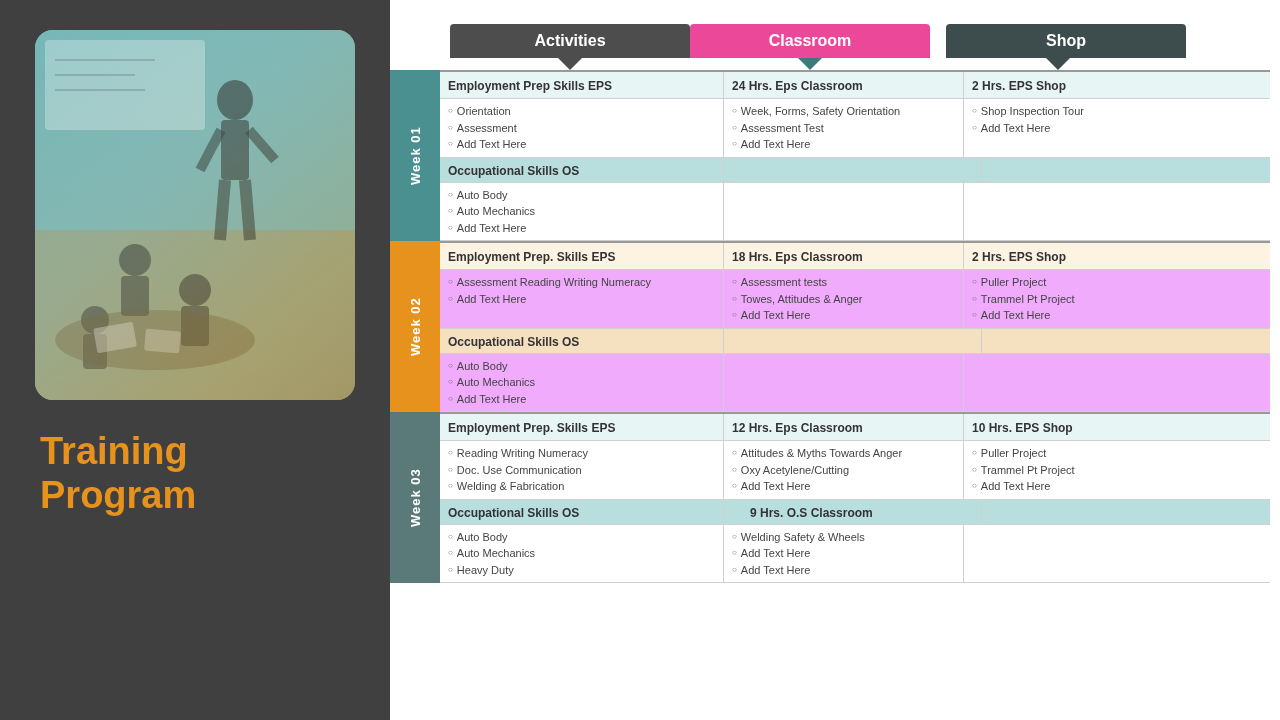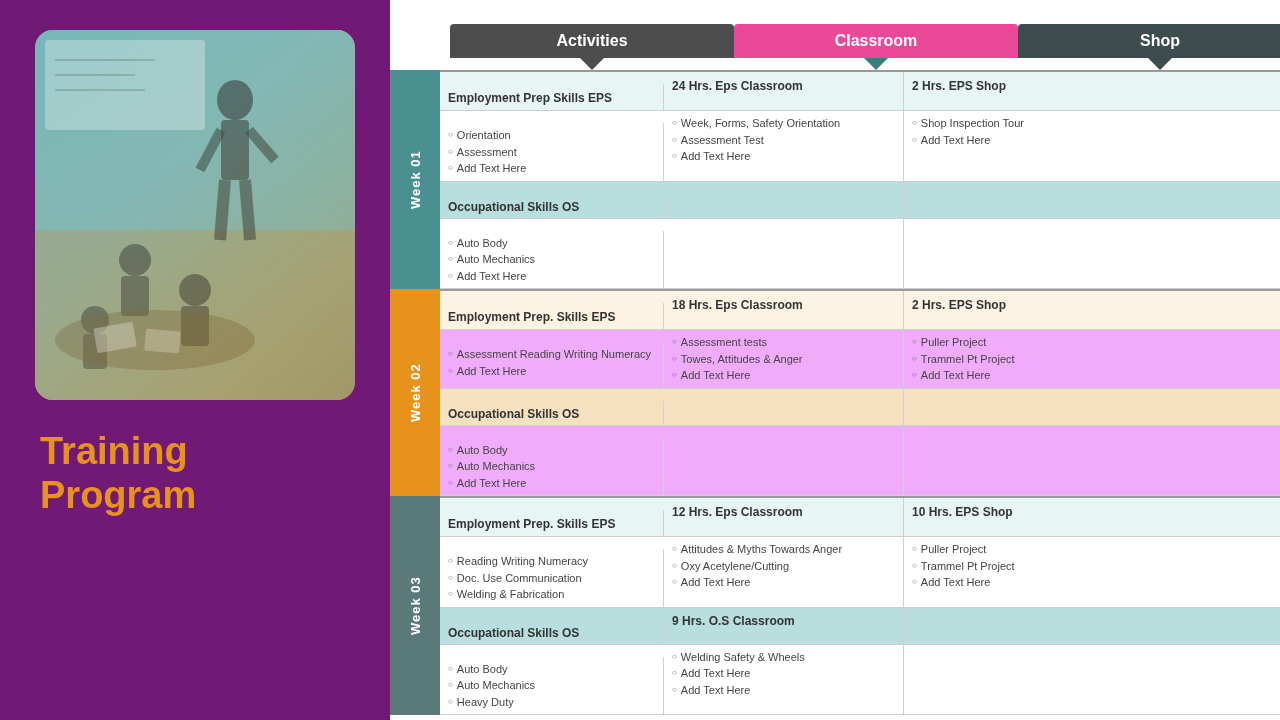--- a/index.html
+++ b/index.html
@@ -9,21 +9,21 @@
       overflow: hidden;
       font-family: Arial, sans-serif;
       background: #f0f0f0;
       display: flex;
     }
 
     
     .left-panel {
       width: 390px;
       height: 720px;
-      background: #701a75;
+      background: #404040;
       position: relative;
       flex-shrink: 0;
     }
     .left-panel .photo-area {
       width: 320px;
       height: 370px;
       margin: 30px auto 0;
       border-radius: 18px;
       overflow: hidden;
       position: relative;
@@ -74,35 +74,35 @@
     .header-col {
       display: flex;
       flex-direction: column;
       align-items: center;
     }
     .header-col .label-box {
       color: white;
       font-weight: bold;
       font-size: 16px;
       padding: 8px 0;
-      width: 284px;
+      width: 240px;
       text-align: center;
       border-radius: 4px 4px 0 0;
     }
     .header-col .arrow-down {
       width: 0;
       height: 0;
       border-left: 12px solid transparent;
       border-right: 12px solid transparent;
     }
     .col-activities .label-box { background: #4d4d4d; }
     .col-activities .arrow-down { border-top: 12px solid #4d4d4d; }
     .col-classroom .label-box { background: #ec4899; }
     .col-classroom .arrow-down { border-top: 12px solid #3d7a7a; }
-    .col-shop .label-box { background: #3d4d4d; }
+    .col-shop .label-box { background: #3d4d4d; margin-left: 16px; }
     .col-shop .arrow-down { border-top: 12px solid #3d4d4d; }
 
     
     .content-area {
       flex: 1;
       display: flex;
       flex-direction: column;
       overflow: hidden;
     }
 
@@ -157,21 +157,21 @@
     }
     .table-row.body-row.week3 {
       background: white;
     }
 
     .cell {
       border-right: 1px solid #d0d0d0;
       padding: 4px 8px;
     }
     .cell:last-child { border-right: none; }
-    .cell-activities { width: 224px; flex-shrink: 0; margin-top: 12px; }
+    .cell-activities { width: 284px; flex-shrink: 0; }
     .cell-classroom { width: 240px; flex-shrink: 0; }
     .cell-shop { flex: 1; }
 
     .cell-header-title {
       font-weight: bold;
       font-size: 12px;
       color: #333;
     }
     .cell ul {
       list-style: none;
@@ -188,20 +188,21 @@
     }
     .cell ul li::before {
       content: "○";
       font-size: 8px;
       margin-top: 2px;
       flex-shrink: 0;
       color: #666;
     }
     .occ-row {
       background: #b8dede !important;
+      gap: 18px;
     }
     .occ-row.week2 {
       background: #f5e0c0 !important;
     }
     .occ-row.week3 {
       background: #b8dede !important;
     }
     .occ-row .cell-header-title {
       font-weight: bold;
       font-size: 12px;

